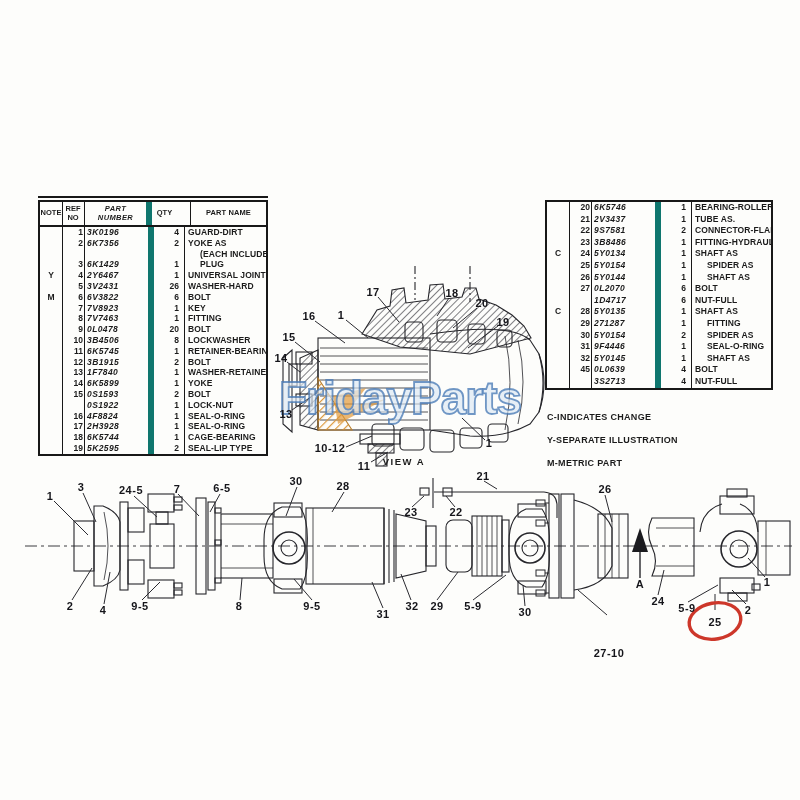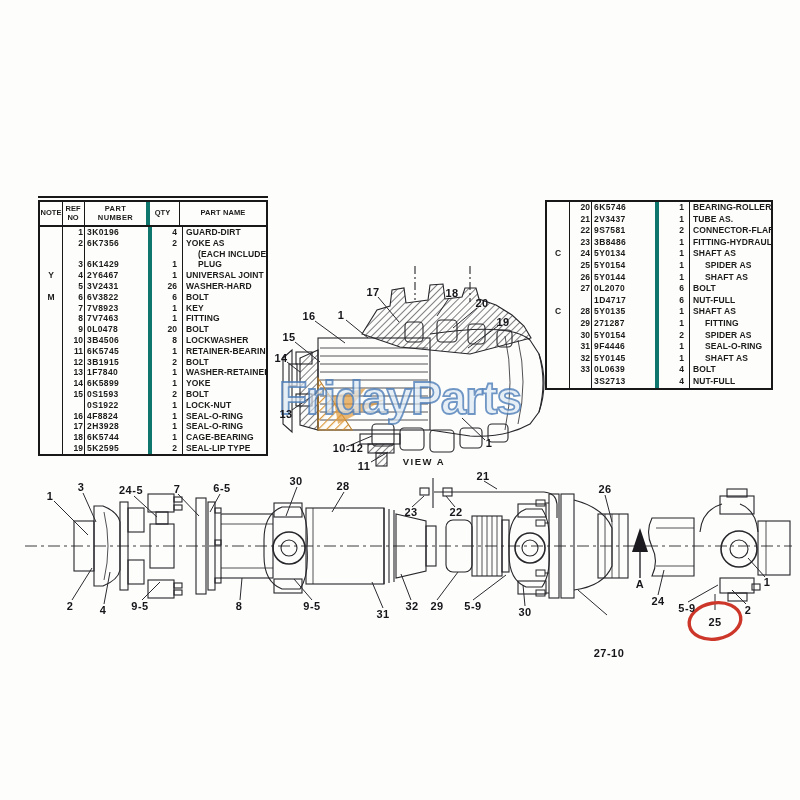--- a/index.html
+++ b/index.html
@@ -14,29 +14,29 @@
   .ptable.right{left:545px;top:200px;width:224px;}
   .thead{display:flex;border-bottom:2px solid #181818;}
   .hcell{font-size:7.5px;line-height:8.5px;display:flex;align-items:center;justify-content:center;
          text-align:center;white-space:pre-line;padding:3px 0;}
   .trow{display:flex;}
   .cell{font-size:8.5px;white-space:nowrap;overflow:hidden;}
   .left .cell{height:10.8px;line-height:10.8px;}
   .right .cell{height:11.6px;line-height:11.6px;}
   .c-note{width:22px;text-align:center;border-right:1px solid #181818;}
   .c-ref{width:20px;text-align:right;padding-right:1px;border-right:1px solid #181818;}
-  .c-part{width:61px;padding-left:2px;border-right:4px solid #0f766e;letter-spacing:.4px;}
+  .c-part{width:61px;padding-left:2px;border-right:6px solid #0f766e;letter-spacing:.4px;font-style:italic;}
   .c-qty{width:25px;text-align:right;padding-right:5px;border-right:1px solid #181818;}
   .c-name{flex:1;padding-left:3px;letter-spacing:.1px;}
   .c-name.ind{padding-left:15px;}
 
   
   .legend{position:absolute;left:547px;top:412px;font-size:9px;font-weight:bold;color:#1b1b1b;letter-spacing:.3px;}
   .legend div{margin-bottom:13px;}
-  .view-label{position:absolute;left:424px;top:461px;transform:translate(-50%,-50%);
+  .view-label{position:absolute;left:404px;top:461px;transform:translate(-50%,-50%);
               font-size:9.5px;font-weight:bold;letter-spacing:1.5px;color:#1b1b1b;}
   .callout{position:absolute;transform:translate(-50%,-50%);font-size:11px;font-weight:bold;
            color:#15151a;letter-spacing:.5px;white-space:nowrap;}
 </style>
 </head>
 <body>
 
 <div id="canvas">
 
   <svg width="800" height="800">
@@ -235,21 +235,21 @@
     <text x="400" y="414" text-anchor="middle" font-family="Liberation Sans, sans-serif" font-size="46" font-weight="bold" letter-spacing="-1" fill="#dbe7f4" fill-opacity="0.72" stroke="#4b7cb7" stroke-width="1.8" stroke-opacity="0.9">FridayParts</text>
   </svg>
 
   <div class="ptable left">
     <div class="thead">
       <div class="hcell c-note">NOTE</div>
       <div class="hcell c-ref" style="text-align:center;justify-content:center;">REF
 NO</div>
       <div class="hcell c-part" style="justify-content:center;padding-left:0;">PART
 NUMBER</div>
-      <div class="hcell c-qty" style="text-align:center;justify-content:center;padding-right:4px;">QTY</div>
+      <div class="hcell c-qty" style="text-align:center;justify-content:center;padding-right:13px;">QTY</div>
       <div class="hcell c-name" style="justify-content:center;padding-left:0;">PART NAME</div>
     </div>
     <div>
         <div class="trow">
           <div class="cell c-note"></div>
           <div class="cell c-ref">1</div>
           <div class="cell c-part">3K0196</div>
           <div class="cell c-qty">4</div>
           <div class="cell c-name">GUARD-DIRT</div>
         </div>
@@ -491,49 +491,54 @@
         </div>
         <div class="trow">
           <div class="cell c-note"></div>
           <div class="cell c-ref">32</div>
           <div class="cell c-part">5Y0145</div>
           <div class="cell c-qty">1</div>
           <div class="cell c-name ind">SHAFT AS</div>
         </div>
         <div class="trow">
           <div class="cell c-note"></div>
-          <div class="cell c-ref">33</div>
+          <div class="cell c-ref">45</div>
           <div class="cell c-part">0L0639</div>
           <div class="cell c-qty">4</div>
           <div class="cell c-name">BOLT</div>
         </div>
         <div class="trow">
           <div class="cell c-note"></div>
           <div class="cell c-ref"></div>
           <div class="cell c-part">3S2713</div>
           <div class="cell c-qty">4</div>
           <div class="cell c-name">NUT-FULL</div>
         </div>
       </div>
   </div>
 
+  <div class="legend">
+      <div>C-INDICATES CHANGE</div>
+      <div>Y-SEPARATE ILLUSTRATION</div>
+      <div>M-METRIC PART</div>
+    </div>
 
   <div class="view-label">VIEW A</div>
 
   <div id="upper-callouts">
       <span class="callout" style="left: 373px; top: 292px;">17</span>
       <span class="callout" style="left: 452px; top: 293px;">18</span>
       <span class="callout" style="left: 482px; top: 303px;">20</span>
       <span class="callout" style="left: 503px; top: 322px;">19</span>
       <span class="callout" style="left: 309px; top: 316px;">16</span>
       <span class="callout" style="left: 341px; top: 315px;">1</span>
       <span class="callout" style="left: 289px; top: 337px;">15</span>
       <span class="callout" style="left: 281px; top: 358px;">14</span>
       <span class="callout" style="left: 286px; top: 414px;">13</span>
-      <span class="callout" style="left: 348px; top: 448px; text-align: center;">10-12</span>
+      <span class="callout" style="left: 330px; top: 448px; text-align: center;">10-12</span>
       <span class="callout" style="left: 364px; top: 466px;">11</span>
       <span class="callout" style="left: 489px; top: 443px;">1</span>
     </div>
   <div id="lower-callouts">
       <span class="callout" style="left: 50px; top: 496px;">1</span>
       <span class="callout" style="left: 81px; top: 487px;">3</span>
       <span class="callout" style="left: 131px; top: 490px;">24-5</span>
       <span class="callout" style="left: 177px; top: 489px;">7</span>
       <span class="callout" style="left: 222px; top: 488px;">6-5</span>
       <span class="callout" style="left: 296px; top: 481px;">30</span>

